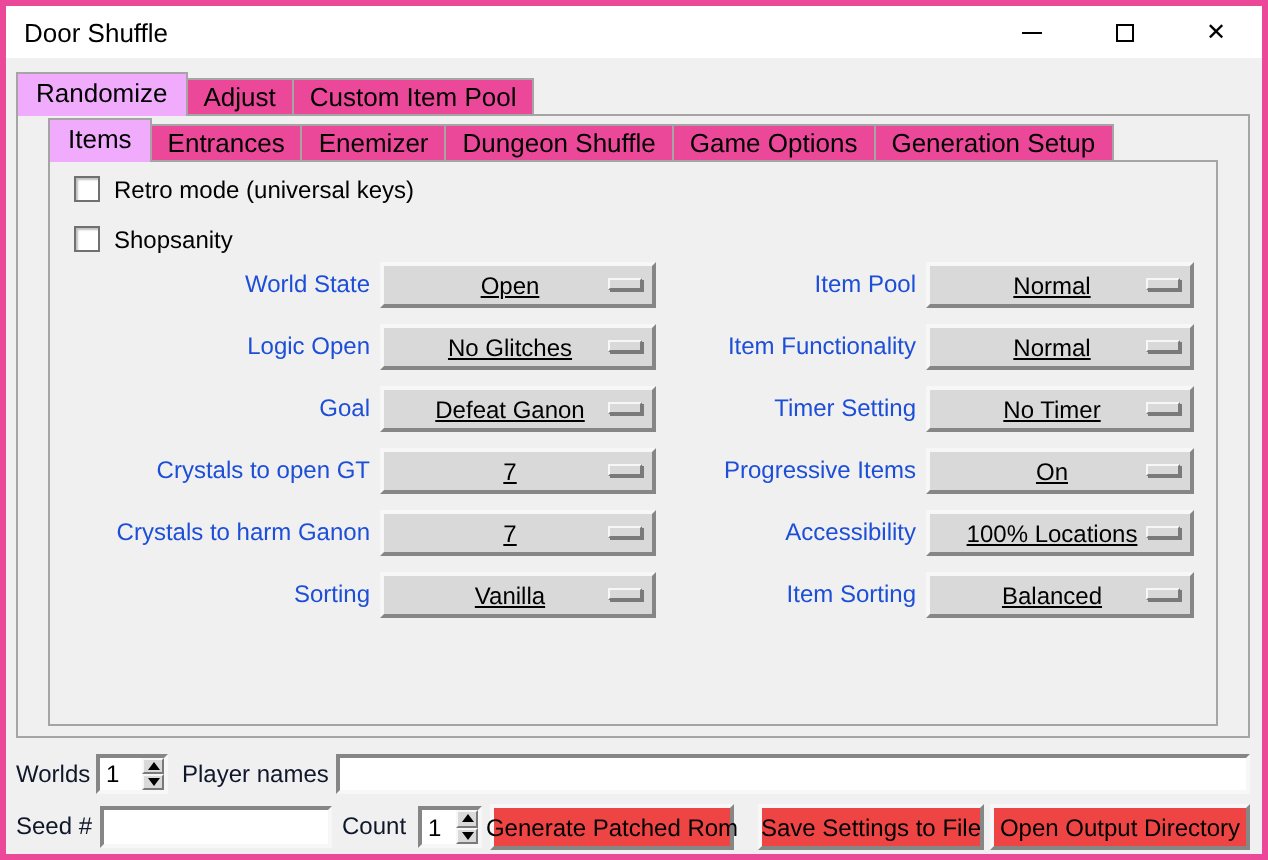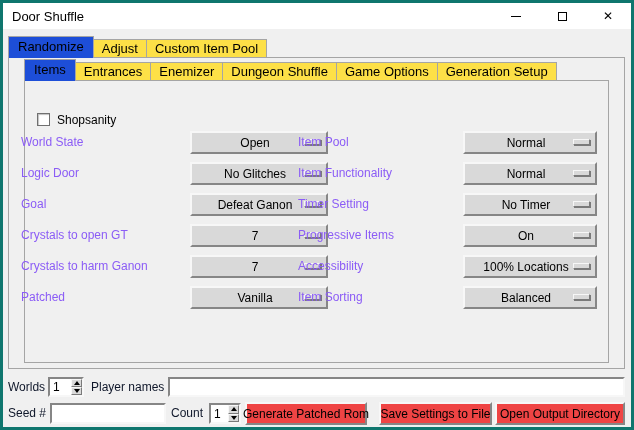--- a/index.html
+++ b/index.html
@@ -5,21 +5,21 @@
   html, body { margin:0; padding:0; }
   body {
     width:634px; height:430px;
     font-family:"Liberation Sans", sans-serif;
     -webkit-font-smoothing:antialiased;
     background:#ffffff;
   }
   .window {
     position:relative;
     width:628px; height:424px;
-    border:3px solid #0f766e;
+    border:3px solid #ec4899;
     box-sizing:content-box;
     background:#f0f0f0;
   }
   
   .titlebar {
     position:relative;
     width:628px; height:26px;
     background:#ffffff;
     display:flex; align-items:center;
   }
@@ -34,46 +34,46 @@
   .frame { position:absolute; border:1px solid #a5a5a5; background:#f0f0f0; box-sizing:border-box; }
   #outer-frame { left:5px; top:28px; width:617px; height:312px; }
   #inner-frame { left:21px; top:51px; width:585px; height:283px; }
   
   .tabrow { position:absolute; display:flex; align-items:flex-end; height:22px; }
   #outer-tabs { left:5px; top:7px; }
   #inner-tabs { left:21px; top:30px; }
   .tab {
     box-sizing:border-box; height:19px; padding:0 8px;
     line-height:17px; font-size:13px; color:#000;
-    background:#fde047; border:1px solid #a5a5a5;
+    background:#ec4899; border:1px solid #a5a5a5;
     white-space:nowrap; cursor:default;
   }
   .tab + .tab { margin-left:-1px; }
   .tab.selected {
     height:22px; line-height:20px; padding:0 9px;
-    background:#1d4ed8; border-bottom:none;
+    background:#f0abfc; border-bottom:none;
     position:relative; z-index:4;
   }
   
   .check-row { position:absolute; left:34px; display:flex; align-items:center; gap:7px; height:17px; font-size:12px; color:#000; }
   .checkbox {
     width:13px; height:13px; box-sizing:border-box; background:#ffffff;
     border:1px solid #707070;
     box-shadow:inset 1px 1px 1px rgba(0,0,0,0.25);
   }
   
-  .field-label { position:absolute; font-size:12px; text-align:left; height:23px; line-height:23px; color:#8b5cf6; white-space:nowrap; }
+  .field-label { position:absolute; font-size:12px; text-align:right; height:23px; line-height:23px; color:#1d4ed8; white-space:nowrap; }
   .dropdown {
     position:absolute; height:23px; box-sizing:border-box;
     background:#d9d9d9;
     border:2px solid; border-color:#f7f7f7 #868686 #868686 #f7f7f7;
     display:flex; align-items:center; justify-content:center;
     font-size:12px; color:#000; cursor:default;
   }
-  .dd-value { white-space:nowrap; margin-right:8px; }
+  .dd-value { white-space:nowrap; margin-right:8px;text-decoration:underline; }
   .dd-indicator {
     position:absolute; right:5px; top:50%; margin-top:-4px;
     width:15px; height:4px; background:#d9d9d9;
     border:1px solid; border-color:#f7f7f7 #7a7a7a #7a7a7a #f7f7f7;
     box-shadow:1px 1px 0 #7a7a7a;
   }
   .lbl-l { left:18px;  width:164px; }
   .dd-l  { left:187px; width:138px; }
   .lbl-r { left:295px; width:160px; }
   .dd-r  { left:460px; width:134px; }
@@ -145,51 +145,55 @@
 
     <div class="tabrow" id="inner-tabs">
       <div class="tab selected">Items</div>
       <div class="tab">Entrances</div>
       <div class="tab">Enemizer</div>
       <div class="tab">Dungeon Shuffle</div>
       <div class="tab">Game Options</div>
       <div class="tab">Generation Setup</div>
     </div>
 
+    <div class="check-row" style="top:57px;">
+      <span class="checkbox"></span>
+      <span class="check-label">Retro mode (universal keys)</span>
+    </div>
     <div class="check-row" style="top:82px;">
       <span class="checkbox"></span>
       <span class="check-label">Shopsanity</span>
     </div>
 
     <div class="field-label lbl-l r0">World State</div>
     <div class="dropdown dd-l r0">
       <span class="dd-value">Open</span>
       <span class="dd-indicator"></span>
     </div>
-    <div class="field-label lbl-l r1">Logic Door</div>
+    <div class="field-label lbl-l r1">Logic Open</div>
     <div class="dropdown dd-l r1">
       <span class="dd-value">No Glitches</span>
       <span class="dd-indicator"></span>
     </div>
     <div class="field-label lbl-l r2">Goal</div>
     <div class="dropdown dd-l r2">
       <span class="dd-value">Defeat Ganon</span>
       <span class="dd-indicator"></span>
     </div>
     <div class="field-label lbl-l r3">Crystals to open GT</div>
     <div class="dropdown dd-l r3">
       <span class="dd-value">7</span>
       <span class="dd-indicator"></span>
     </div>
     <div class="field-label lbl-l r4">Crystals to harm Ganon</div>
     <div class="dropdown dd-l r4">
       <span class="dd-value">7</span>
       <span class="dd-indicator"></span>
     </div>
-    <div class="field-label lbl-l r5">Patched</div>
+    <div class="field-label lbl-l r5">Sorting</div>
     <div class="dropdown dd-l r5">
       <span class="dd-value">Vanilla</span>
       <span class="dd-indicator"></span>
     </div>
 
     <div class="field-label lbl-r r0">Item Pool</div>
     <div class="dropdown dd-r r0">
       <span class="dd-value">Normal</span>
       <span class="dd-indicator"></span>
     </div>

